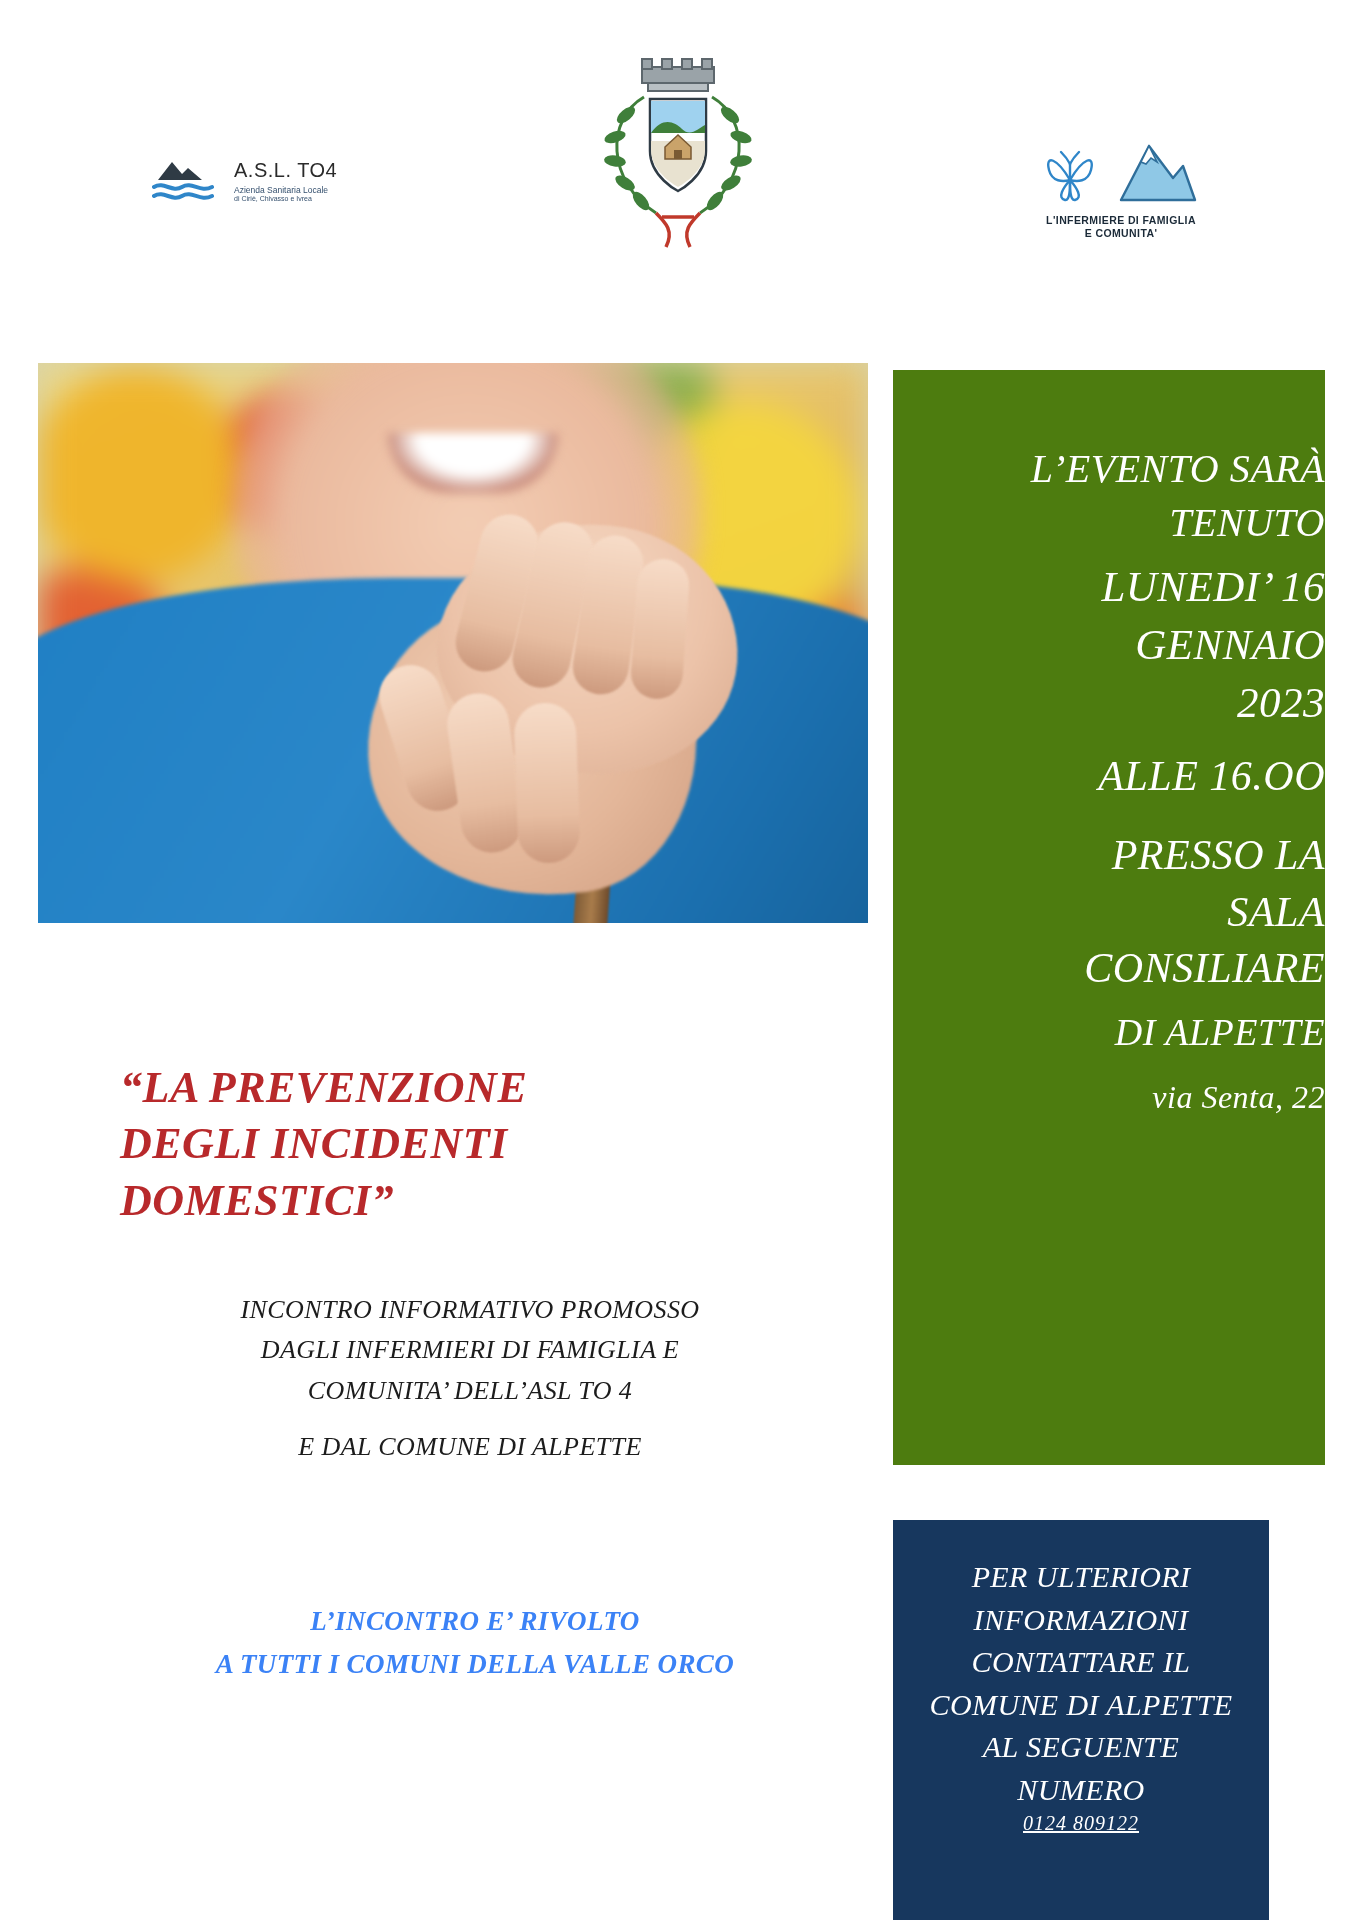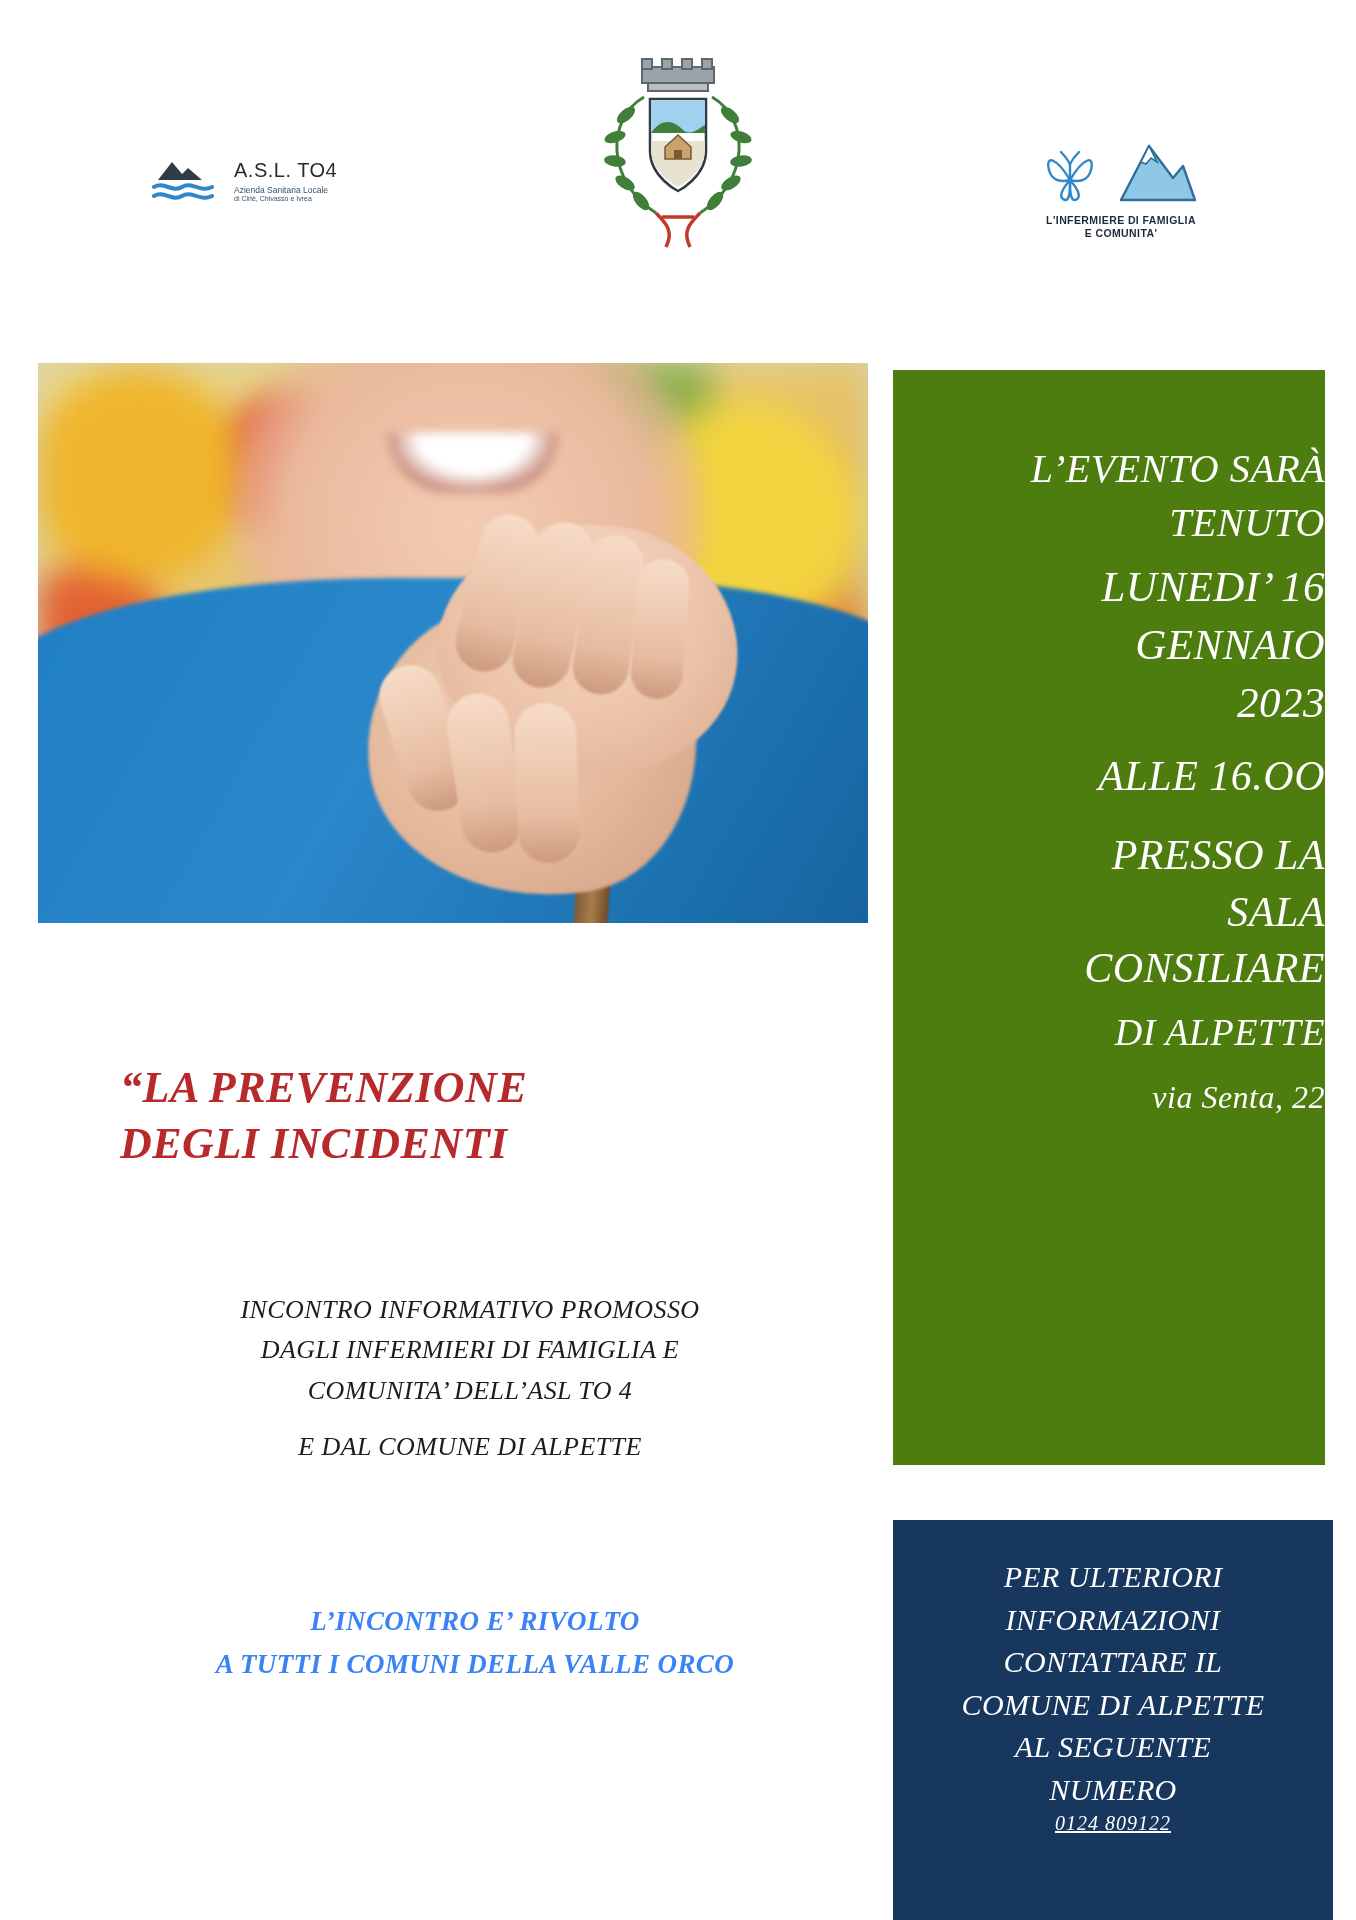--- a/index.html
+++ b/index.html
@@ -267,21 +267,21 @@
   .ev-7 { font-size: 42px; margin-top: 22px; }
   .ev-8 { font-size: 42px; }
   .ev-9 { font-size: 42px; }
   .ev-10 { font-size: 38px; margin-top: 10px; }
   .ev-11 { font-size: 32px; margin-top: 18px; }
 
   .panel-info {
     position: absolute;
     left: 893px;
     top: 1520px;
-    width: 440px;
+    width: 376px;
     height: 400px;
     background: #17375e;
     color: #ffffff;
     font-family: "Liberation Serif", serif;
     font-style: italic;
     text-align: center;
     padding-top: 36px;
     box-sizing: border-box;
   }
   .panel-info .l {
@@ -403,20 +403,21 @@
   <div class="finger" style="left:542px;top:172px;width:56px;height:160px;transform:rotate(8deg);"></div>
   <div class="finger" style="left:596px;top:196px;width:52px;height:140px;transform:rotate(4deg);"></div>
   <div class="finger" style="left:355px;top:300px;width:62px;height:150px;transform:rotate(-18deg);"></div>
   <div class="finger" style="left:416px;top:330px;width:62px;height:160px;transform:rotate(-8deg);"></div>
   <div class="finger" style="left:478px;top:340px;width:62px;height:160px;transform:rotate(-2deg);"></div>
 </div>
 
 <div class="title">
   <div>“LA PREVENZIONE</div>
   <div>DEGLI INCIDENTI</div>
+  <div>DOMESTICI”</div>
 </div>
 
 <div class="subtitle">
   <div>INCONTRO INFORMATIVO PROMOSSO</div>
   <div>DAGLI INFERMIERI DI FAMIGLIA E</div>
   <div>COMUNITA’ DELL’ASL TO 4</div>
   <div class="last">E DAL COMUNE DI ALPETTE</div>
 </div>
 
 <div class="audience">

